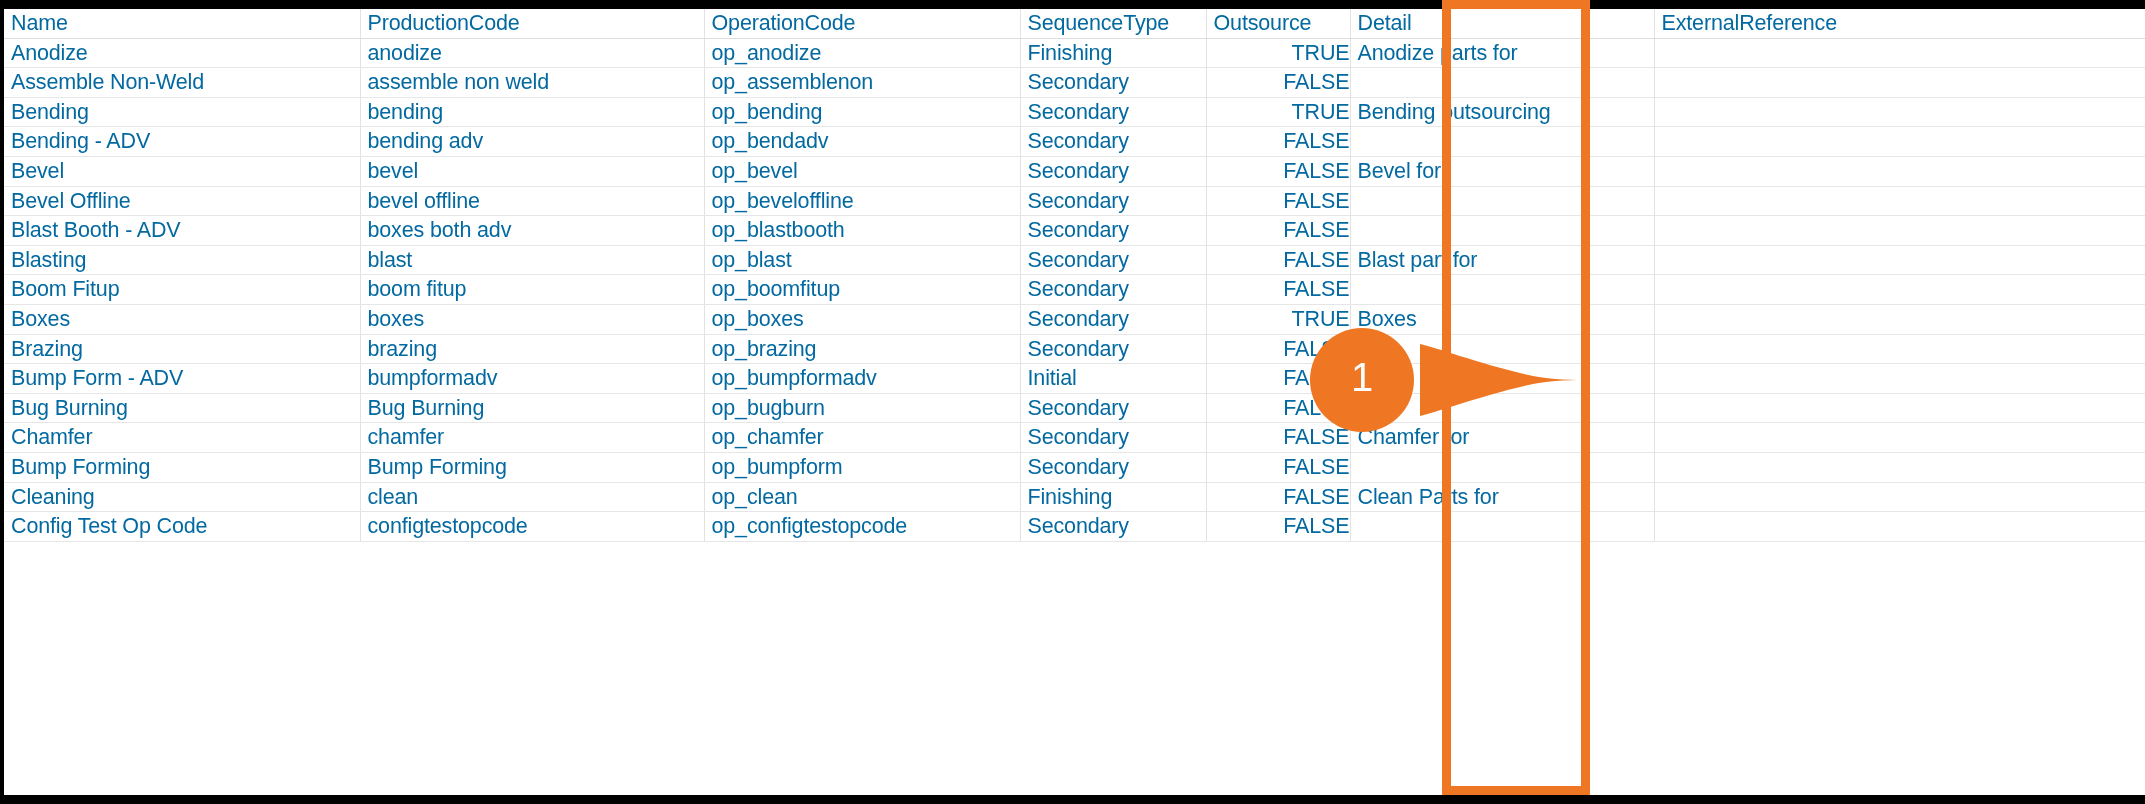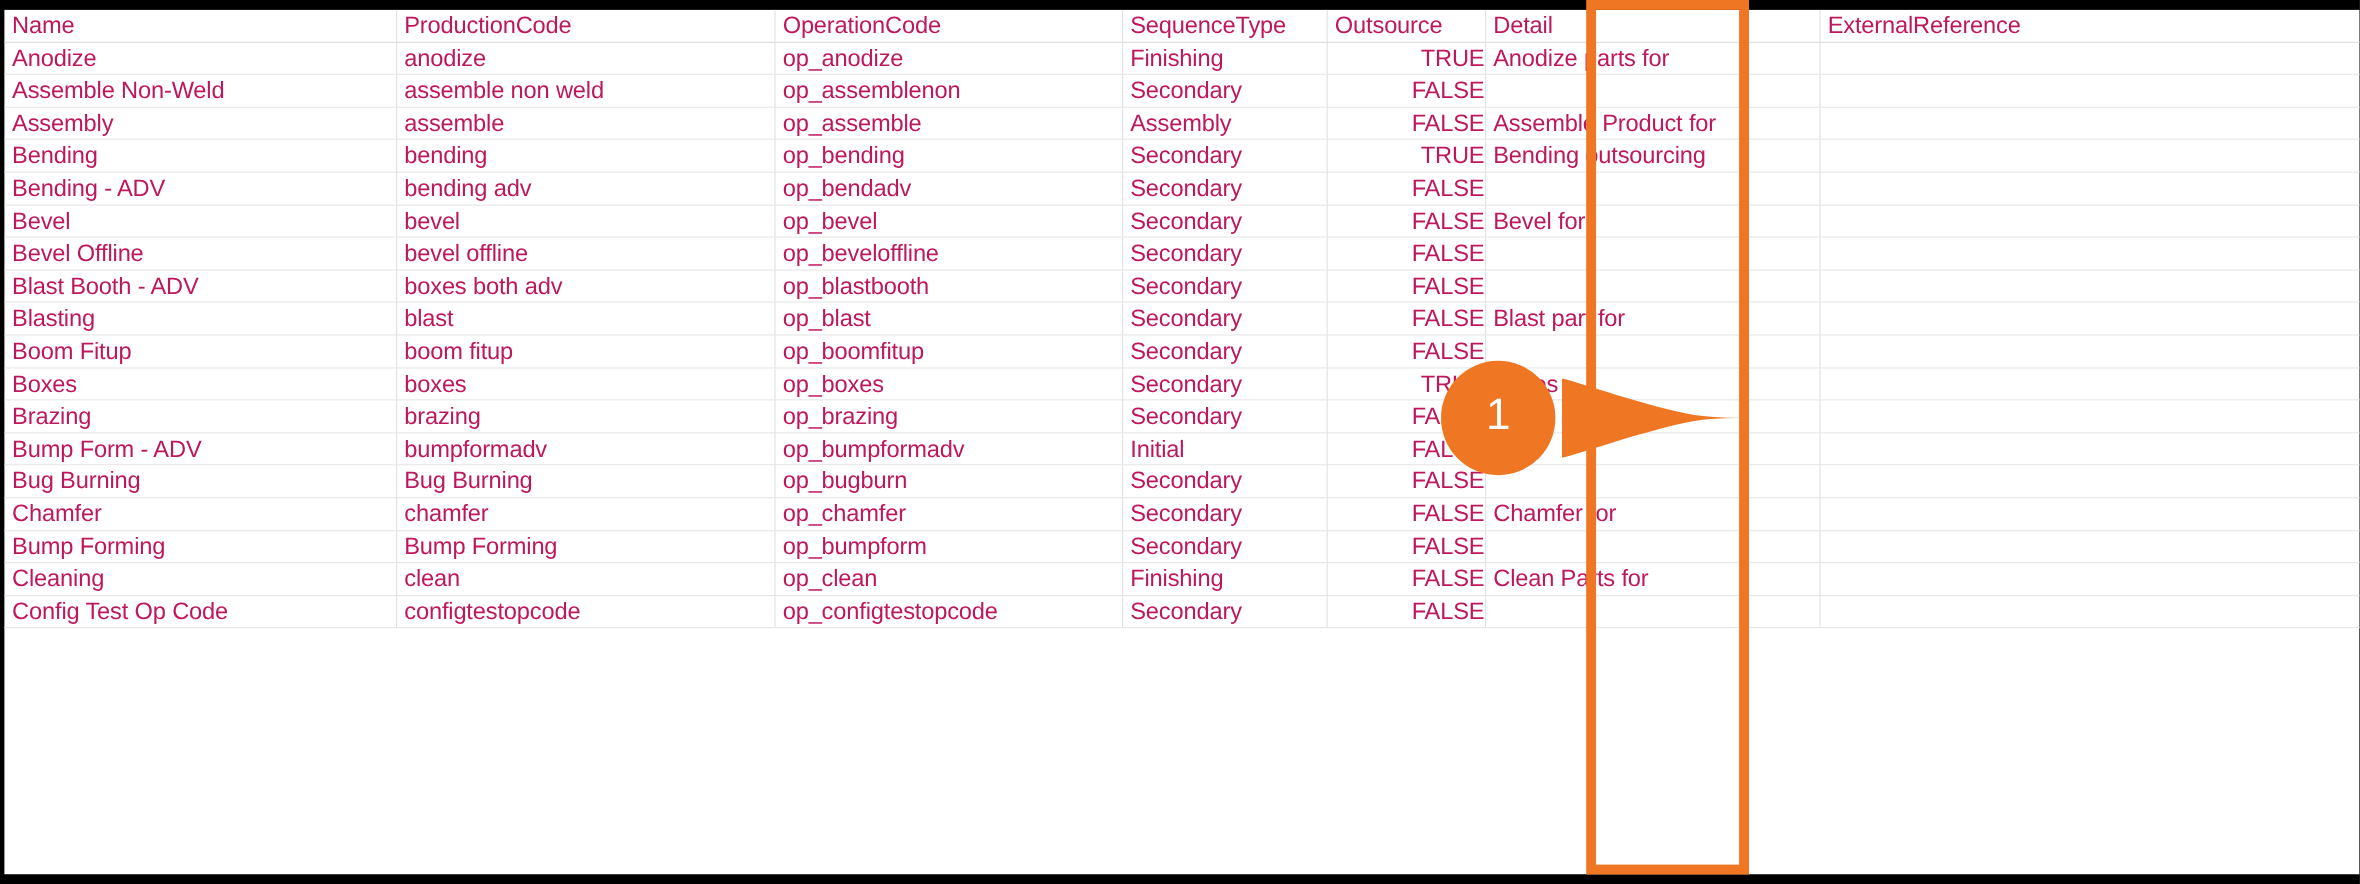--- a/index.html
+++ b/index.html
@@ -51,21 +51,21 @@
     width: 2141px;
     height: 786px;
     background: #ffffff;
   }
 
   table.grid {
     border-collapse: collapse;
     table-layout: fixed;
     width: 2141px;
     font-size: 21.5px;
-    color: #be185d;
+    color: #0369a1;
   }
 
   table.grid td {
     height: 28.6px;
     padding: 0 0 0 7px;
     border-bottom: 1px solid #e6e6e6;
     border-right: 1px solid #e2e2e2;
     white-space: nowrap;
     overflow: hidden;
     vertical-align: middle;
@@ -170,29 +170,20 @@
           <tr>
             <td>Assemble Non-Weld</td>
             <td>assemble non weld</td>
             <td>op_assemblenon</td>
             <td>Secondary</td>
             <td class="outsource-cell">FALSE</td>
             <td></td>
             <td class="no-right-border"></td>
           </tr>
           <tr>
-            <td>Assembly</td>
-            <td>assemble</td>
-            <td>op_assemble</td>
-            <td>Assembly</td>
-            <td class="outsource-cell">FALSE</td>
-            <td>Assemble Product for</td>
-            <td class="no-right-border"></td>
-          </tr>
-          <tr>
             <td>Bending</td>
             <td>bending</td>
             <td>op_bending</td>
             <td>Secondary</td>
             <td class="outsource-cell">TRUE</td>
             <td>Bending outsourcing</td>
             <td class="no-right-border"></td>
           </tr>
           <tr>
             <td>Bending - ADV</td>

